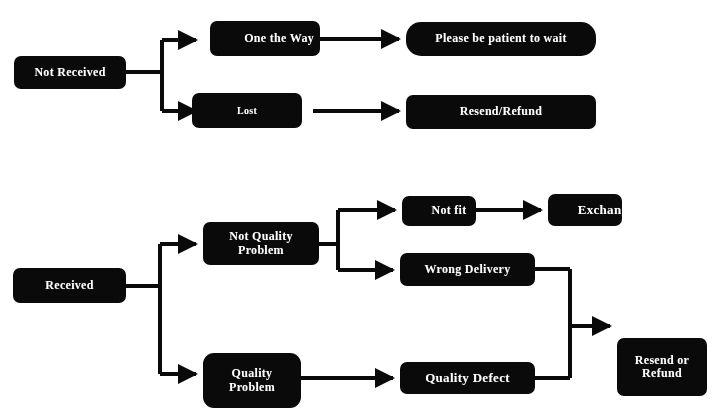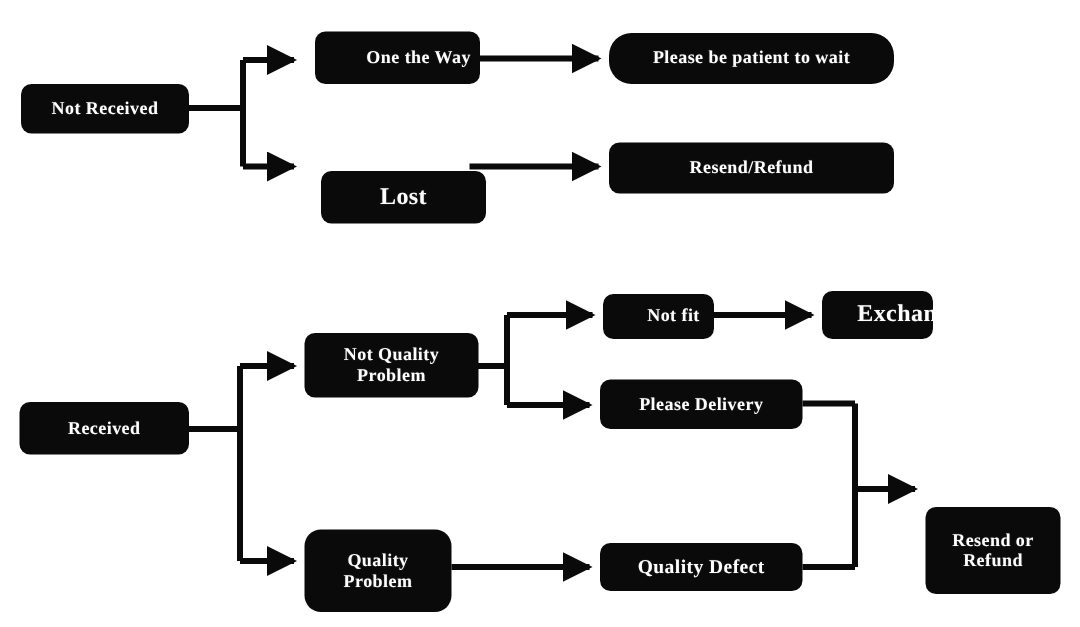--- a/index.html
+++ b/index.html
@@ -90,21 +90,21 @@
   </svg>
 
   <div class="node" style="left:14px; top:56px; width:112px; height:33px; font-size:12px;">
     <span class="node-label">Not Received</span>
   </div>
 
   <div class="node" style="left:210px; top:21px; width:110px; height:35px; font-size:12px;justify-content:flex-end;">
     <span class="node-label">One the Way</span>
   </div>
 
-  <div class="node" style="left:214px; top:93px; width:110px; height:35px; font-size:16px;margin-top:21px;">
+  <div class="node" style="left:192px; top:93px; width:110px; height:35px; font-size:10px;">
     <span class="node-label">Lost</span>
   </div>
 
   <div class="node" style="left:406px; top:22px; width:190px; height:34px; font-size:12px;border-radius:15px;">
     <span class="node-label">Please be patient to wait</span>
   </div>
 
   <div class="node" style="left:406px; top:95px; width:190px; height:34px; font-size:12px;">
     <span class="node-label">Resend/Refund</span>
   </div>
@@ -120,26 +120,26 @@
 
   <div class="node" style="left:203px; top:353px; width:98px; height:55px; font-size:12px;border-radius:11px;">
     <span class="node-label">Quality
 Problem</span>
   </div>
 
   <div class="node" style="left:402px; top:196px; width:74px; height:30px; font-size:12px;padding-left:26px;">
     <span class="node-label">Not fit</span>
   </div>
 
-  <div class="node" style="left:548px; top:194px; width:74px; height:32px; font-size:16px;padding-left:48px;">
+  <div class="node" style="left:548px; top:194px; width:74px; height:32px; font-size:13px;padding-left:48px;">
     <span class="node-label">Exchange</span>
   </div>
 
   <div class="node" style="left:400px; top:253px; width:135px; height:33px; font-size:12px;">
-    <span class="node-label">Please Delivery</span>
+    <span class="node-label">Wrong Delivery</span>
   </div>
 
   <div class="node" style="left:400px; top:362px; width:135px; height:32px; font-size:13px;">
     <span class="node-label">Quality Defect</span>
   </div>
 
   <div class="node" style="left:617px; top:298px; width:90px; height:58px; font-size:12px;margin-top:40px;">
     <span class="node-label">Resend or
 Refund</span>
   </div>

